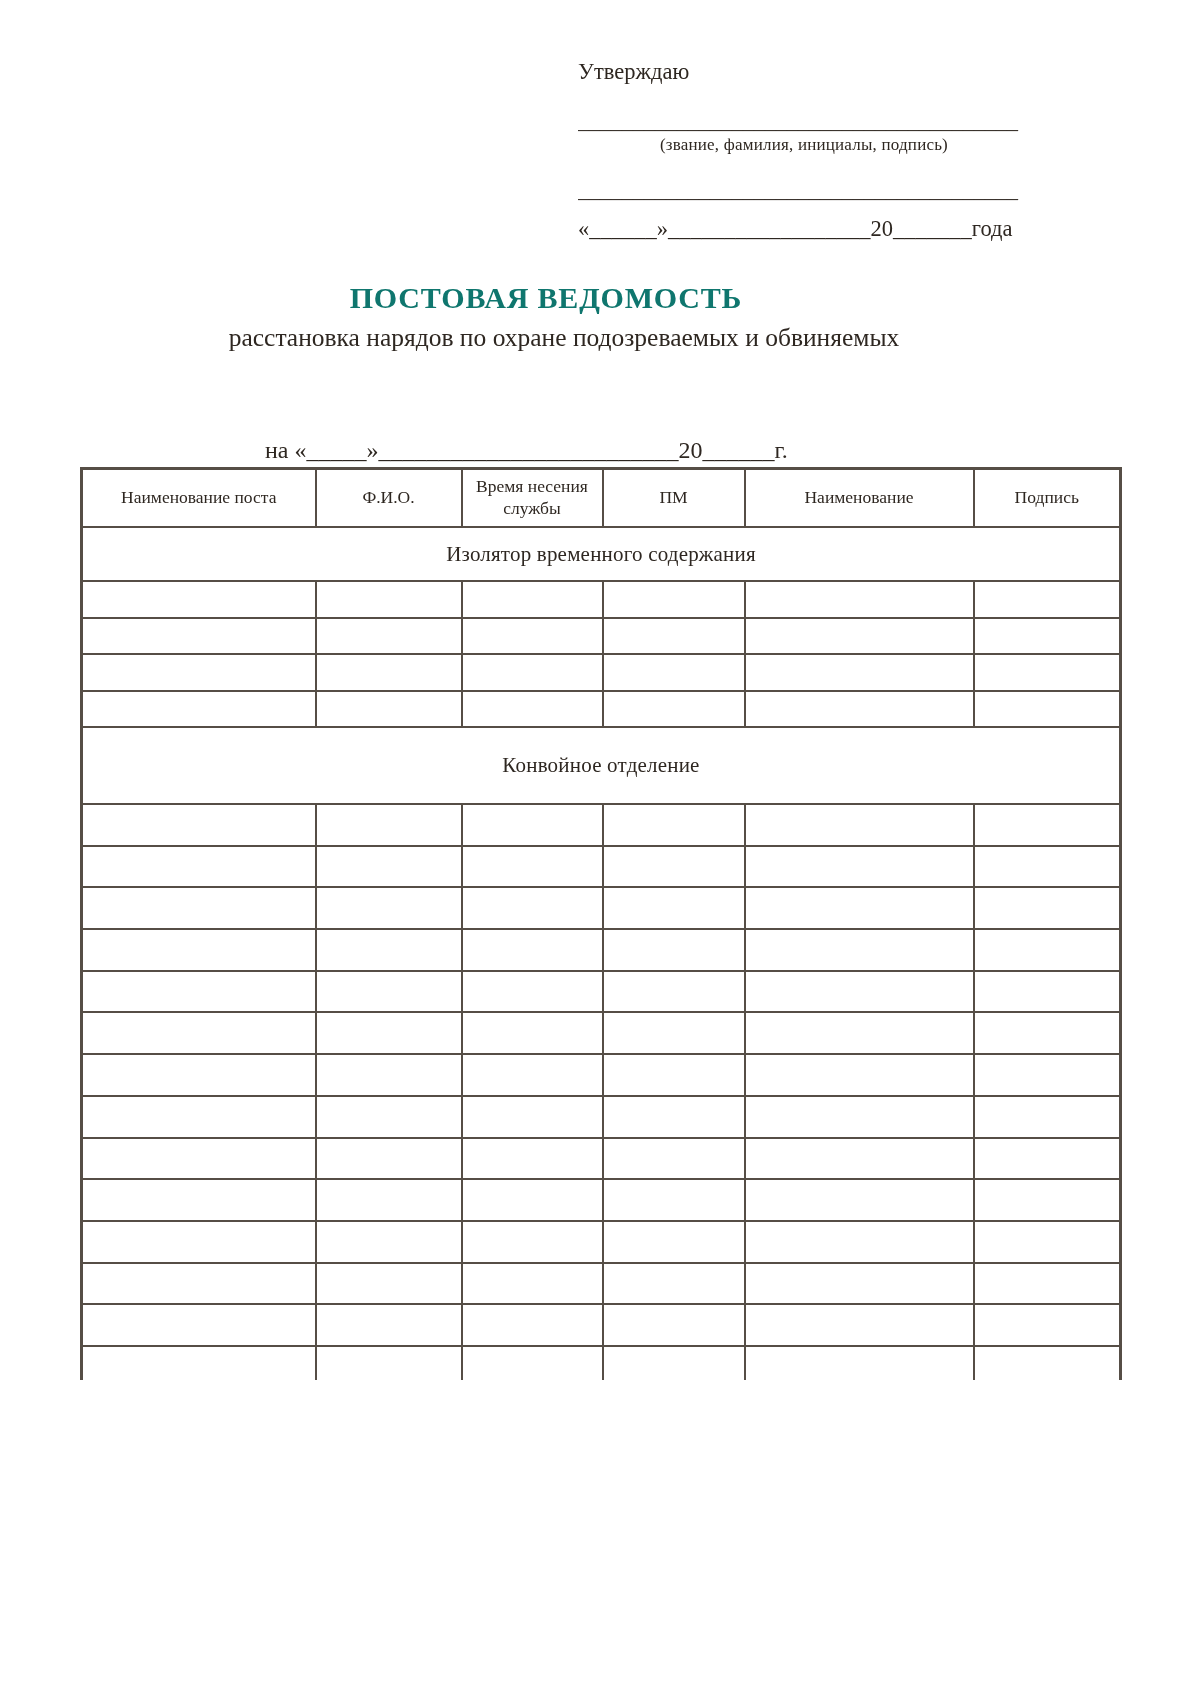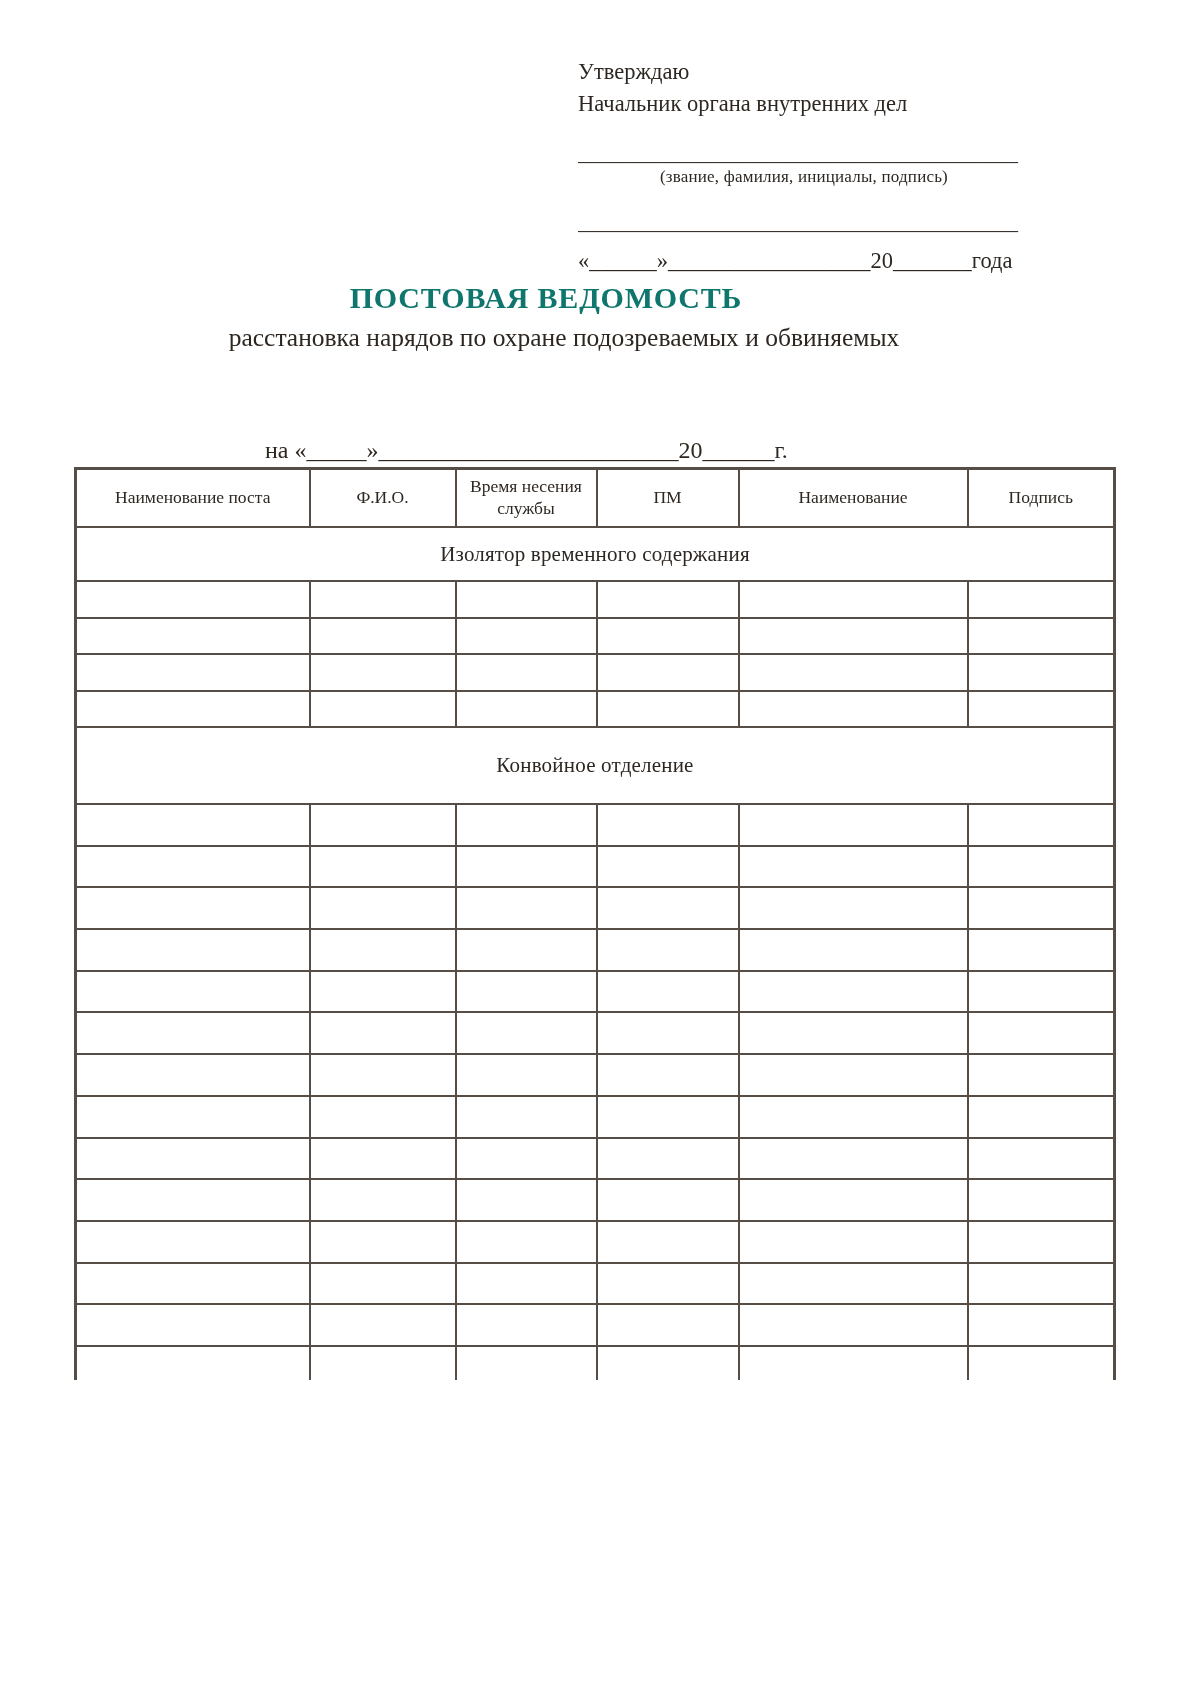--- a/index.html
+++ b/index.html
@@ -29,21 +29,21 @@
   
   .title-block{position:absolute;left:0;top:281px;width:1092px;text-align:center;}
   .doc-title{
     font-size:30px;font-weight:bold;letter-spacing:.8px;color:#0f766e;
   }
   .doc-subtitle{font-size:25.5px;margin-top:8px;padding-left:36px;}
   .doc-date{
     position:absolute;left:265px;top:408px;font-size:24px;white-space:nowrap;margin-top:29px;
   }
   
-  .table-wrap{position:absolute;left:74px;top:467px;}
+  .table-wrap{position:absolute;left:80px;top:467px;}
   table.roster{
     border-collapse:collapse;table-layout:fixed;width:1039px;
     border:3px solid #564e46;
   }
   table.roster th, table.roster td{
     border:2px solid #564e46;padding:0 4px;
     font-weight:normal;color:#2e2721;
   }
   table.roster thead th{
     height:56px;font-size:17.5px;text-align:center;vertical-align:middle;
@@ -64,21 +64,20 @@
     color:#0f766e;opacity:.9;white-space:nowrap;
   }
 </style>
 </head>
 <body>
 
 <div class="page">
 
   <div class="approval">
     <div>Утверждаю</div>
-    <div>Начальник органа внутренних дел</div>
     <span class="rule">________________________________________</span>
     <div class="hint">(звание, фамилия, инициалы, подпись)</div>
     <span class="rule">________________________________________</span>
     <div class="date-line">
       <span>«</span><span>______</span><span>»</span><span>__________________</span><span>20</span><span>_______</span><span>года</span>
     </div>
   </div>
 
   <div class="title-block">
     <div class="doc-title">ПОСТОВАЯ ВЕДОМОСТЬ</div>

